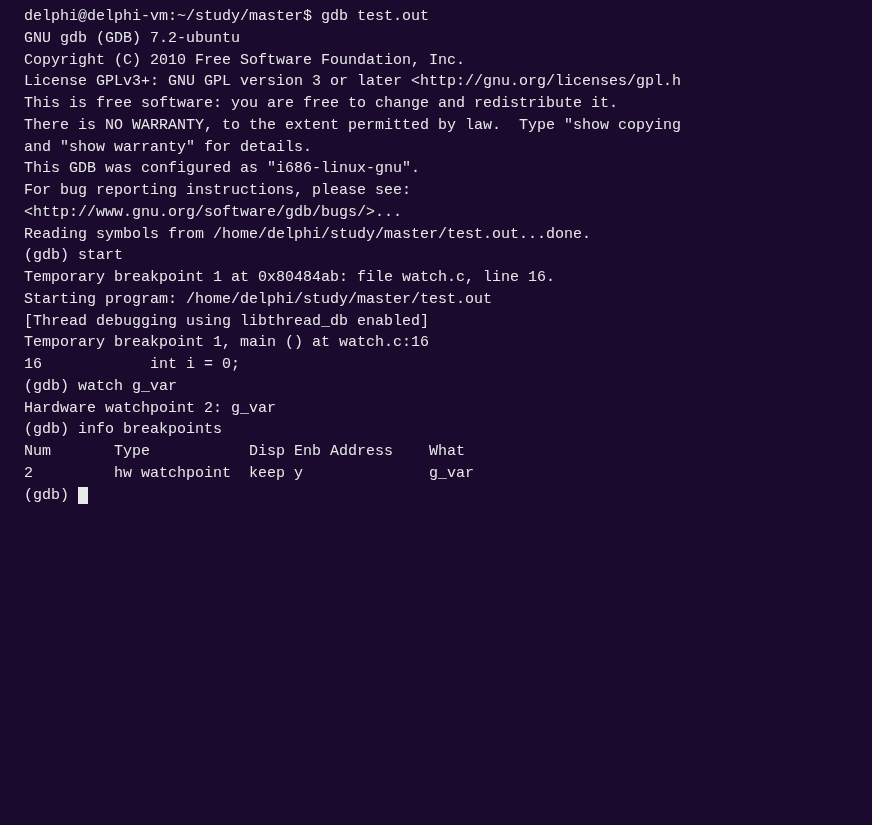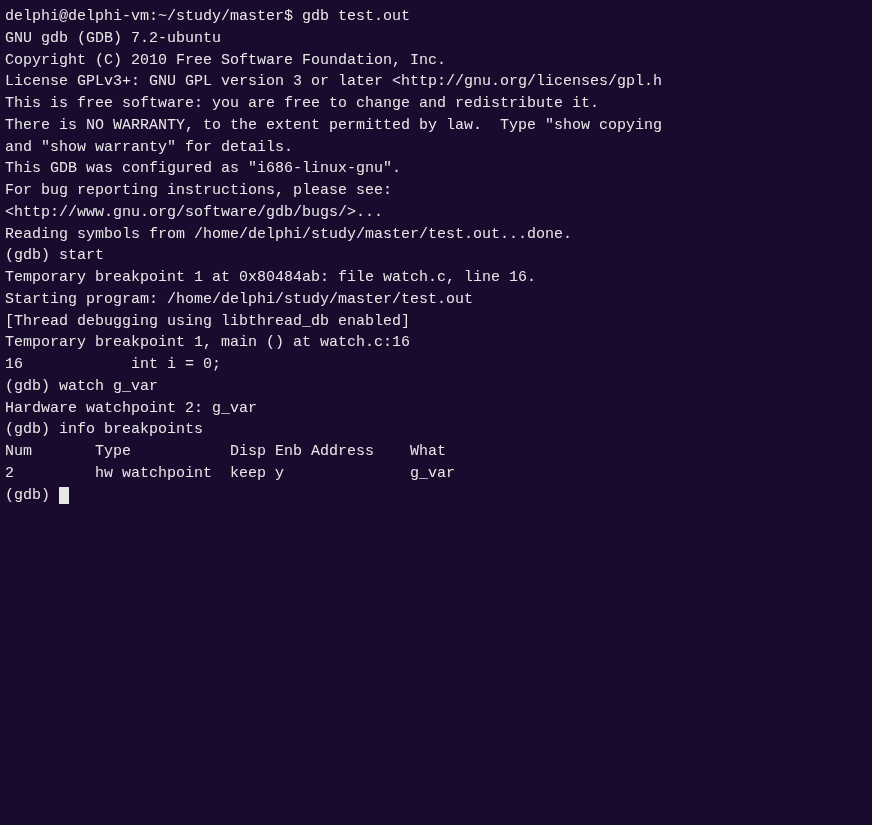--- a/index.html
+++ b/index.html
@@ -15,21 +15,21 @@
       overflow: hidden;
       font-family: 'Courier New', Courier, monospace;
       font-size: 15px;
       color: #e8e8e8;
     }
 
     #terminal {
       background-color: #1a0a2e;
       width: 100%;
       height: 100%;
-      padding: 6px 5px;
+      padding: 6px 24px;
       white-space: pre;
       line-height: 1.45;
       overflow: hidden;
     }
 
     .line {
       display: block;
     }
 
     .cursor {

